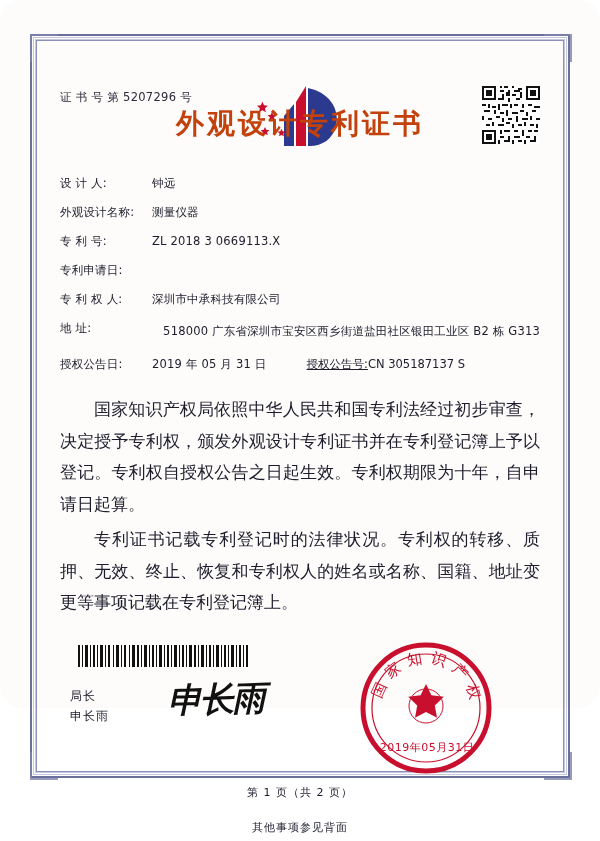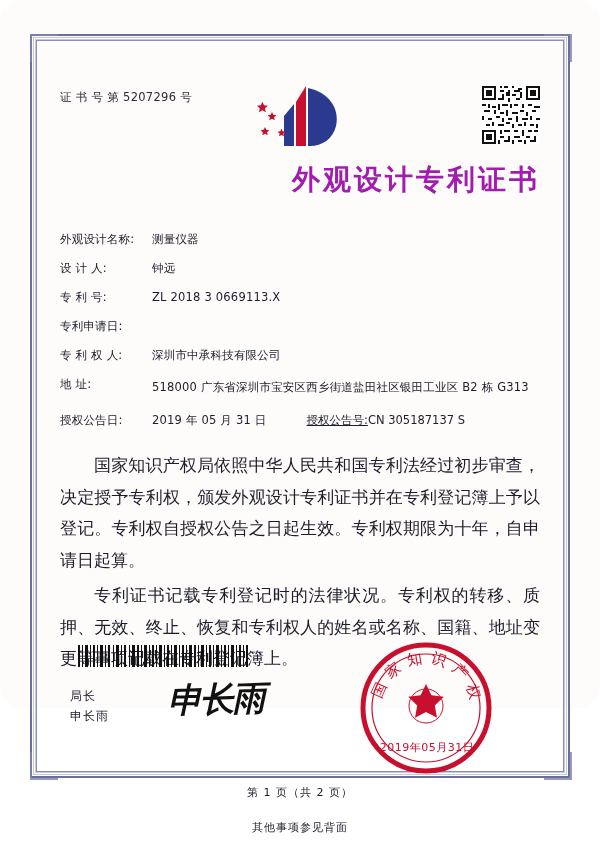--- a/index.html
+++ b/index.html
@@ -91,26 +91,25 @@
   }
   .qr {
     position: absolute;
     right: 60px;
     top: 86px;
     width: 58px;
     height: 58px;
   }
 
   .title {
-    text-align: right;
+    text-align: center;
     font-size: 28px;
     font-weight: bold;
     letter-spacing: 3px;
-    color: #a21caf;
-    margin-top: 56px;
+    color: #c2410c;
     font-family: "DejaVu Serif", "Liberation Serif", serif;
   }
 
   .fields {
     margin-top: 34px;
     font-size: 11.5px;
     line-height: 1.05;
     color: #1c1c2c;
   }
   .row {
@@ -121,21 +120,21 @@
   .lbl {
     width: 92px;
     flex: 0 0 92px;
     letter-spacing: .2px;
     white-space: nowrap;
   }
   .val {
     flex: 1 1 auto;
     letter-spacing: .2px;
   }
-  .row.addr .val { line-height: 1.65; }
+  .row.addr .val { line-height: 1.65; text-align: right; }
   .row.two .val { flex: 0 0 auto; }
   .row.two .lbl2 {
     flex: 0 0 auto;
     margin-left: 40px;
     white-space: nowrap;
     text-decoration: underline;
   }
   .row.two .val2 { }
 
   .paras {
@@ -334,27 +333,27 @@
 
   <div class="content">
 
     <div class="cert-no">证 书 号 第 5207296 号</div>
 
     <div class="title">外观设计专利证书</div>
 
     <div class="fields">
 
       <div class="row">
+        <div class="lbl">设 计 人:</div>
+        <div class="val">钟远</div>
+      </div>
+
+      <div class="row">
         <div class="lbl">外观设计名称:</div>
         <div class="val">测量仪器</div>
-      </div>
-
-      <div class="row">
-        <div class="lbl">设 计 人:</div>
-        <div class="val">钟远</div>
       </div>
 
       <div class="row">
         <div class="lbl">专 利 号:</div>
         <div class="val">ZL 2018 3 0669113.X</div>
       </div>
 
       <div class="row">
         <div class="lbl">专利申请日:</div>
       </div>

